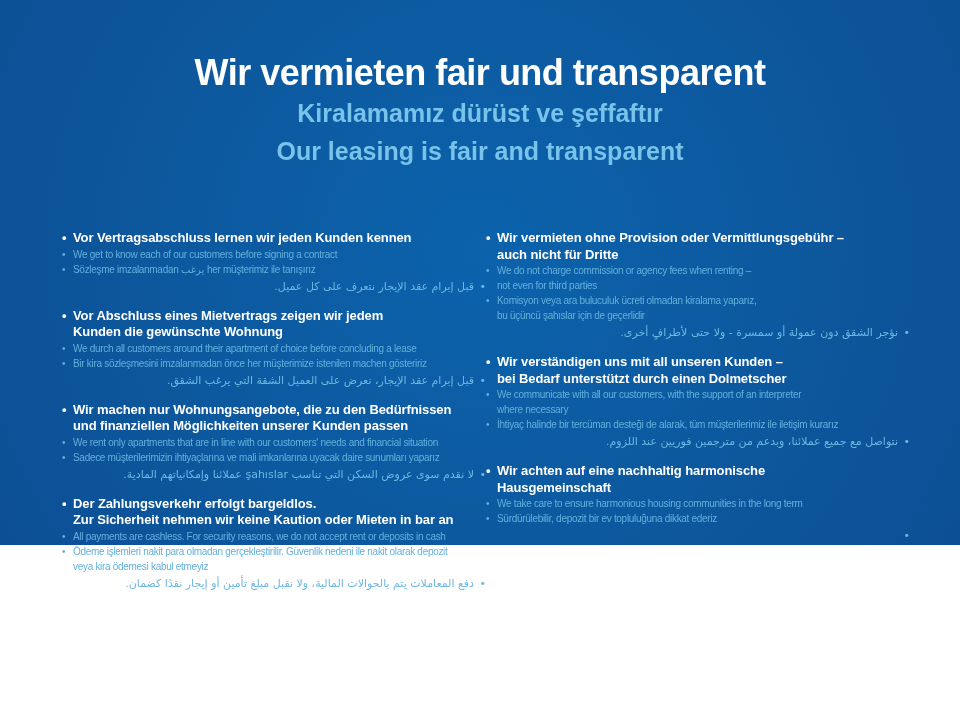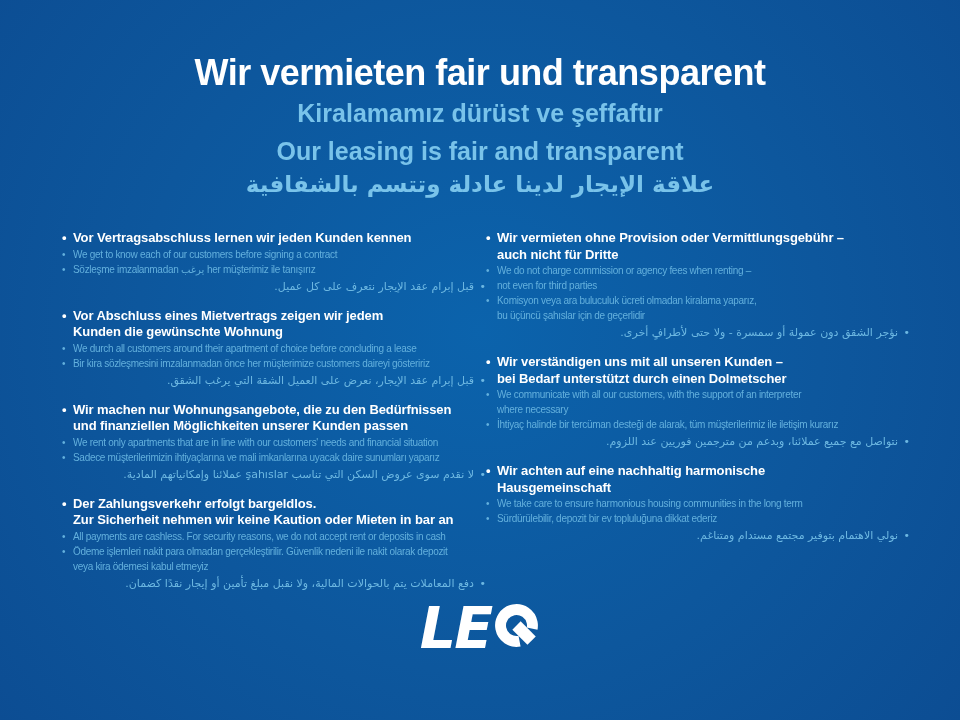--- a/index.html
+++ b/index.html
@@ -1,18 +1,18 @@
 <!DOCTYPE html>
 <html><head>
 <meta charset="utf-8">
 <style>
   html, body { margin:0; padding:0; }
   body { width:960px; height:720px; overflow:hidden; }
   .poster {
-    position:relative; width:960px; height:720px;
+    position:relative; width:960px; height:545px;
     background: radial-gradient(circle 620px at 50% 46%, #0b63ac 0%, #0d579d 55%, #0c4d93 100%);
     font-family:"Liberation Sans", sans-serif;
   }
   
   .header { position:absolute; top:52px; left:0; right:0; text-align:center; }
   .title-de {
     margin:0; color:#ffffff; font-size:36px; font-weight:bold; letter-spacing:-0.5px;
     font-family:"Liberation Sans", sans-serif;
   }
   .sub { color:#79c3ea; font-weight:bold; }
@@ -42,21 +42,20 @@
 </style>
 </head>
 <body>
 
 <div class="poster">
 
   <div class="header">
     <h1 class="title-de">Wir vermieten fair und transparent</h1>
     <div class="sub sub-tr">Kiralamamız dürüst ve şeffaftır</div>
     <div class="sub sub-en">Our leasing is fair and transparent</div>
-    <div class="sub sub-ar">علاقة الإيجار لدينا عادلة وتتسم بالشفافية</div>
   </div>
 
   <div class="columns">
 
     <div class="col col-left">
 
       <div class="item">
         <div class="line de">
           <span class="b">•</span>
           <span class="t">Vor Vertragsabschluss lernen wir jeden Kunden kennen</span>
@@ -80,21 +79,21 @@
           <span class="b">•</span>
           <span class="t">Vor Abschluss eines Mietvertrags zeigen wir jedem
 Kunden die gewünschte Wohnung</span>
         </div>
         <div class="line sec">
           <span class="b">•</span>
           <span class="t">We durch all customers around their apartment of choice before concluding a lease</span>
         </div>
         <div class="line sec">
           <span class="b">•</span>
-          <span class="t">Bir kira sözleşmesini imzalanmadan önce her müşterimize customers daireyi gösteririz</span>
+          <span class="t">Bir kira sözleşmesini imzalanmadan önce her müşterimize istenilen machen gösteririz</span>
         </div>
         <div class="line ar">
           <span class="b">•</span>
           <span class="t">قبل إبرام عقد الإيجار، نعرض على العميل الشقة التي يرغب الشقق.</span>
         </div>
       </div>
 
       <div class="item">
         <div class="line de">
           <span class="b">•</span>
@@ -192,21 +191,20 @@
         <div class="line sec">
           <span class="b">•</span>
           <span class="t">We take care to ensure harmonious housing communities in the long term</span>
         </div>
         <div class="line sec">
           <span class="b">•</span>
           <span class="t">Sürdürülebilir, depozit bir ev topluluğuna dikkat ederiz</span>
         </div>
         <div class="line ar">
           <span class="b">•</span>
-          <span class="t">نولي الاهتمام بتوفير مجتمع مستدام ومتناغم.</span>
         </div>
       </div>
 
     </div>
   </div>
 
   <div class="logo">
     <span class="logo-le">LE</span>
     <svg class="logo-g" viewBox="0 0 56 56" aria-hidden="true">
       <circle cx="28" cy="28" r="19" fill="none" stroke="#ffffff" stroke-width="13" stroke-dasharray="96.4 23" transform="rotate(79 28 28)"></circle>

